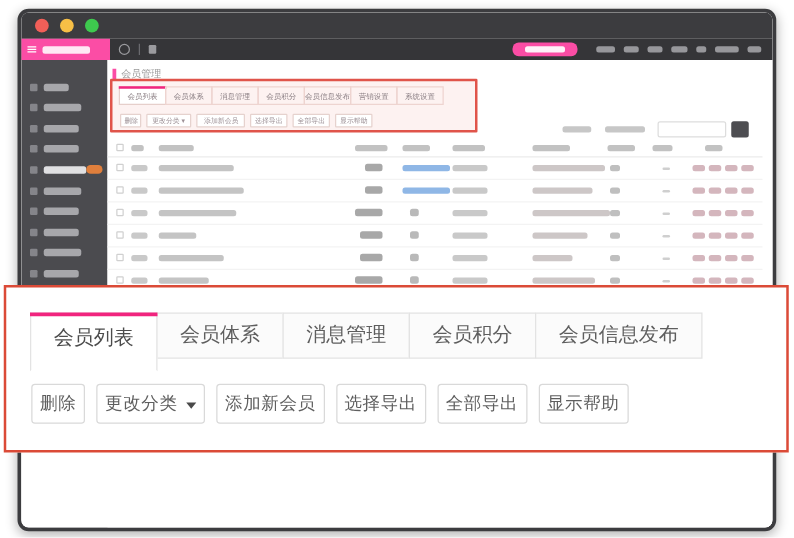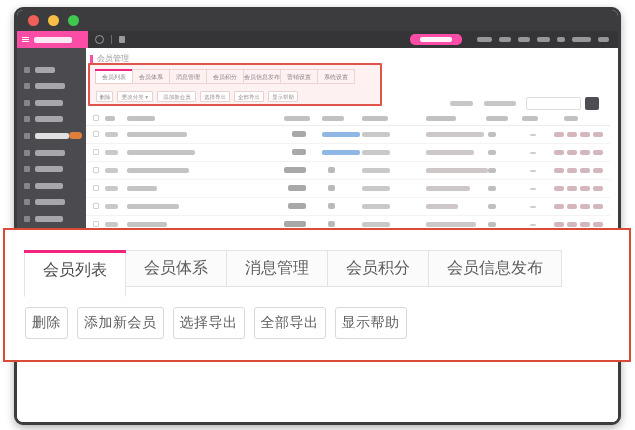--- a/index.html
+++ b/index.html
@@ -353,20 +353,24 @@
         </div>
         <div class="tab-b">
           <span>会员信息发布</span>
         </div>
       </div>
     <div class="btns-b" id="btnsBig">
         <div class="btn-b">
           <span>删除</span>
         </div>
         <div class="btn-b">
+          <span>更改分类</span>
+          <span class="caret"></span>
+        </div>
+        <div class="btn-b">
           <span>添加新会员</span>
         </div>
         <div class="btn-b">
           <span>选择导出</span>
         </div>
         <div class="btn-b">
           <span>全部导出</span>
         </div>
         <div class="btn-b">
           <span>显示帮助</span>

